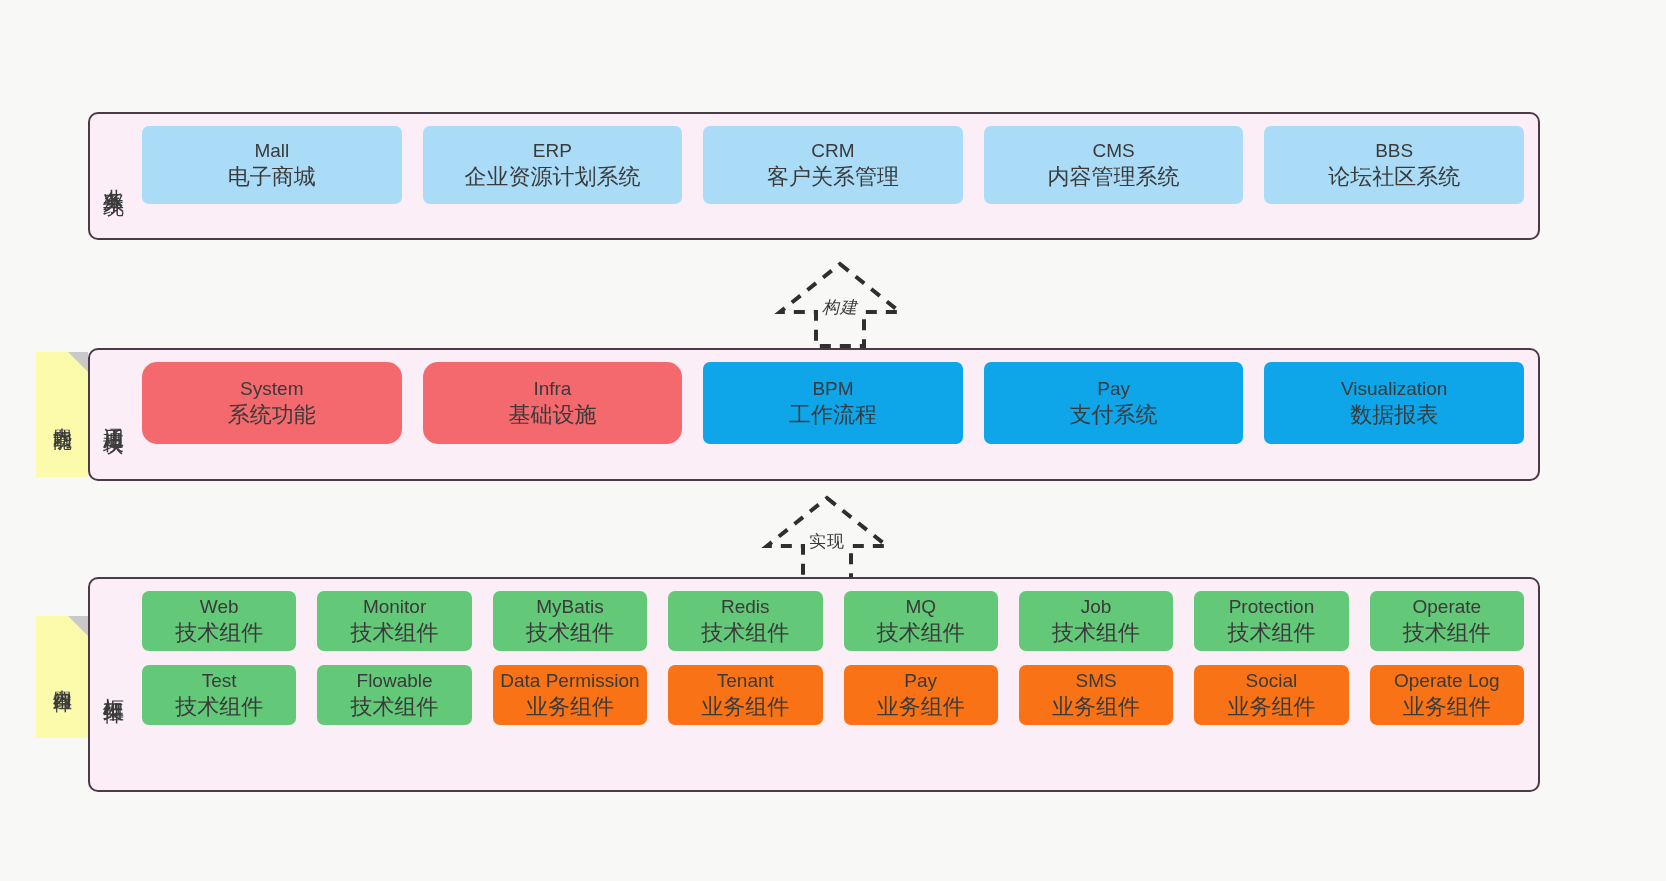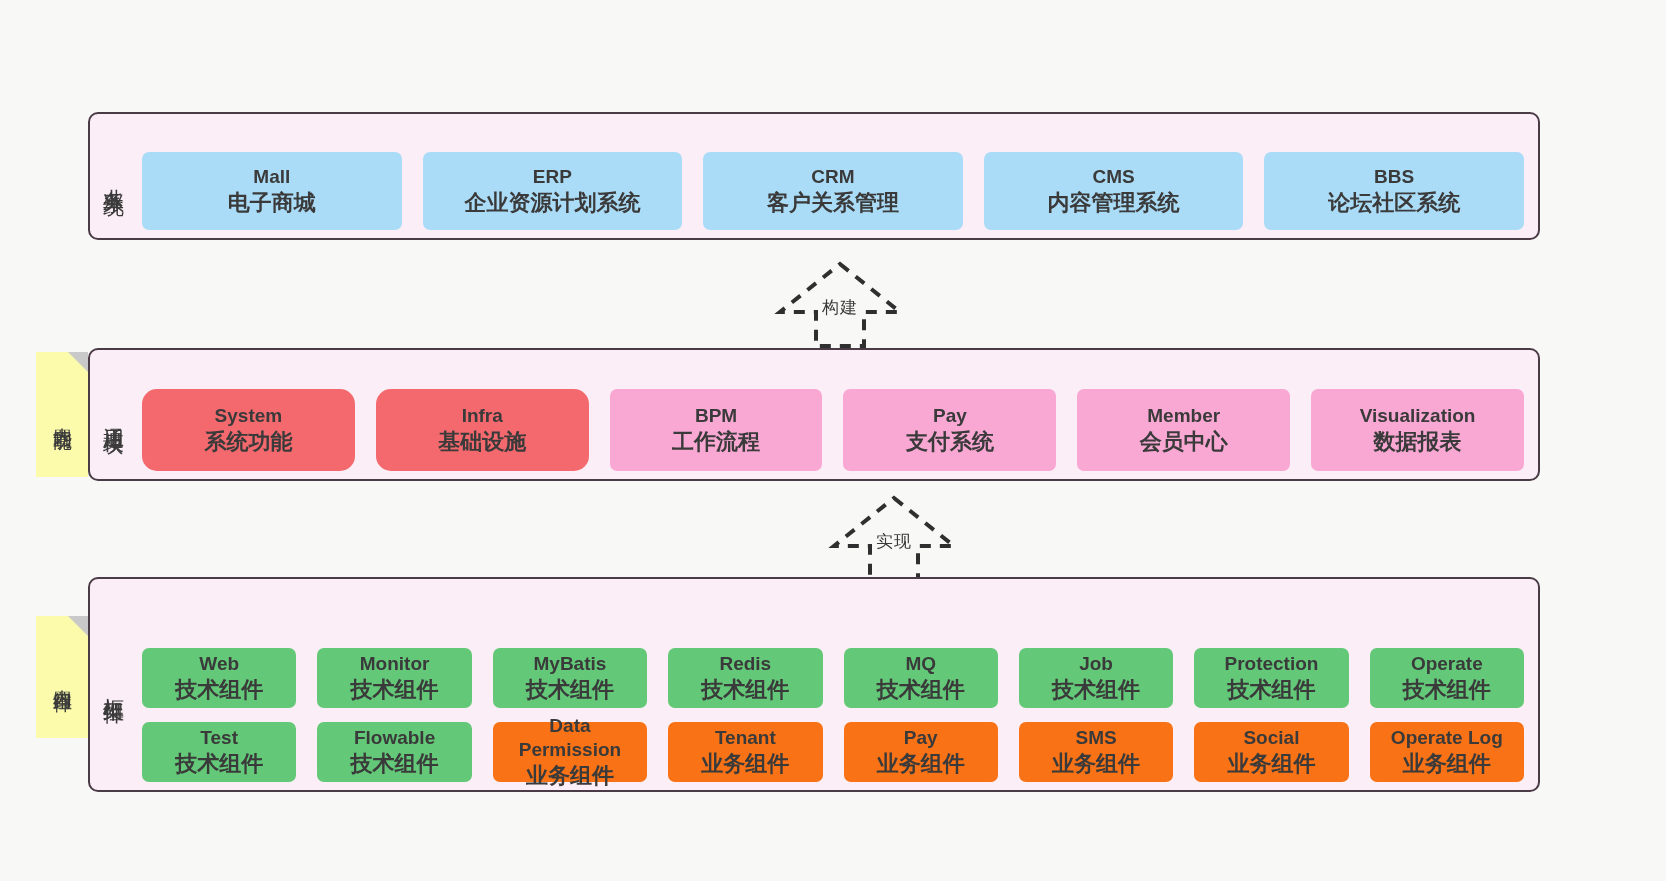--- a/index.html
+++ b/index.html
@@ -46,24 +46,23 @@
     text-orientation: upright;
     letter-spacing: 2px;
     white-space: nowrap;
     padding: 4px 0;
   }
 
   .layer-body {
     flex: 1 1 auto;
     display: flex;
     flex-direction: column;
-    justify-content: flex-end;
+    justify-content: flex-start;
     gap: 14px;
-    padding: 12px 14px 8px 6px;
-    font-weight: bold;
+    padding: 12px 14px 21px 6px;
   }
 
   .row {
     display: flex;
     flex-direction: row;
     gap: 21px;
   }
 
   
   .node {
@@ -81,21 +80,21 @@
   }
   .node .en {
     font-size: 19px;
   }
   .node .cn {
     font-size: 22px;
   }
 
   .n-blue       { background: #abdcf7; }
   .n-red        { background: #f4696e; border-radius: 15px; }
-  .n-pink       { background: #f9a8d4; }
+  .n-pink       { background: #0ea5e9; }
   .n-green      { background: #63c878; }
   .n-lightgreen { background: #f97316; }
 
   
   .layer-business .node { height: 78px; }
   .layer-common   .node { height: 82px; }
   .layer-frame    .node { height: 60px; }
 
   
   .layer-business { left: 88px;  top: 112px; width: 1452px; height: 128px; }
@@ -141,22 +140,22 @@
     position: absolute;
     left: 50%;
     transform: translateX(-50%);
     top: 38px;
     font-size: 17px;
     color: #3a3a3a;
     background: transparent;
     white-space: nowrap;
     letter-spacing: 1px;
   }
-  .arrow-build  { left: 760px; top: 258px; }
-  .arrow-impl   { left: 814px; top: 492px; }
+  .arrow-build  { left: 760px; top: 258px; font-style: italic; }
+  .arrow-impl   { left: 747px; top: 492px; }
 </style>
 </head>
 <body>
 
 <div class="canvas">
 
   <div class="layer layer-business">
     <div class="layer-title">业务系统</div>
     <div class="layer-body">
       <div class="row">
@@ -210,24 +209,20 @@
         </div>
         <div class="node n-pink">
           <span class="en">BPM</span>
           <span class="cn">工作流程</span>
         </div>
         <div class="node n-pink">
           <span class="en">Pay</span>
           <span class="cn">支付系统</span>
         </div>
         <div class="node n-pink">
-          <span class="en">Member</span>
-          <span class="cn">会员中心</span>
-        </div>
-        <div class="node n-pink">
           <span class="en">Visualization</span>
           <span class="cn">数据报表</span>
         </div>
       </div>
     </div>
   </div>
 
   <div class="arrow arrow-impl">
     <svg width="160" height="92" viewBox="0 0 160 92" fill="none" xmlns="http://www.w3.org/2000/svg">
       <path d="M80 6 L140 54 L104 54 L104 88 L56 88 L56 54 L20 54 Z" stroke="#2f2f2f" stroke-width="4" stroke-dasharray="11 9" fill="none" stroke-linejoin="miter"></path>

